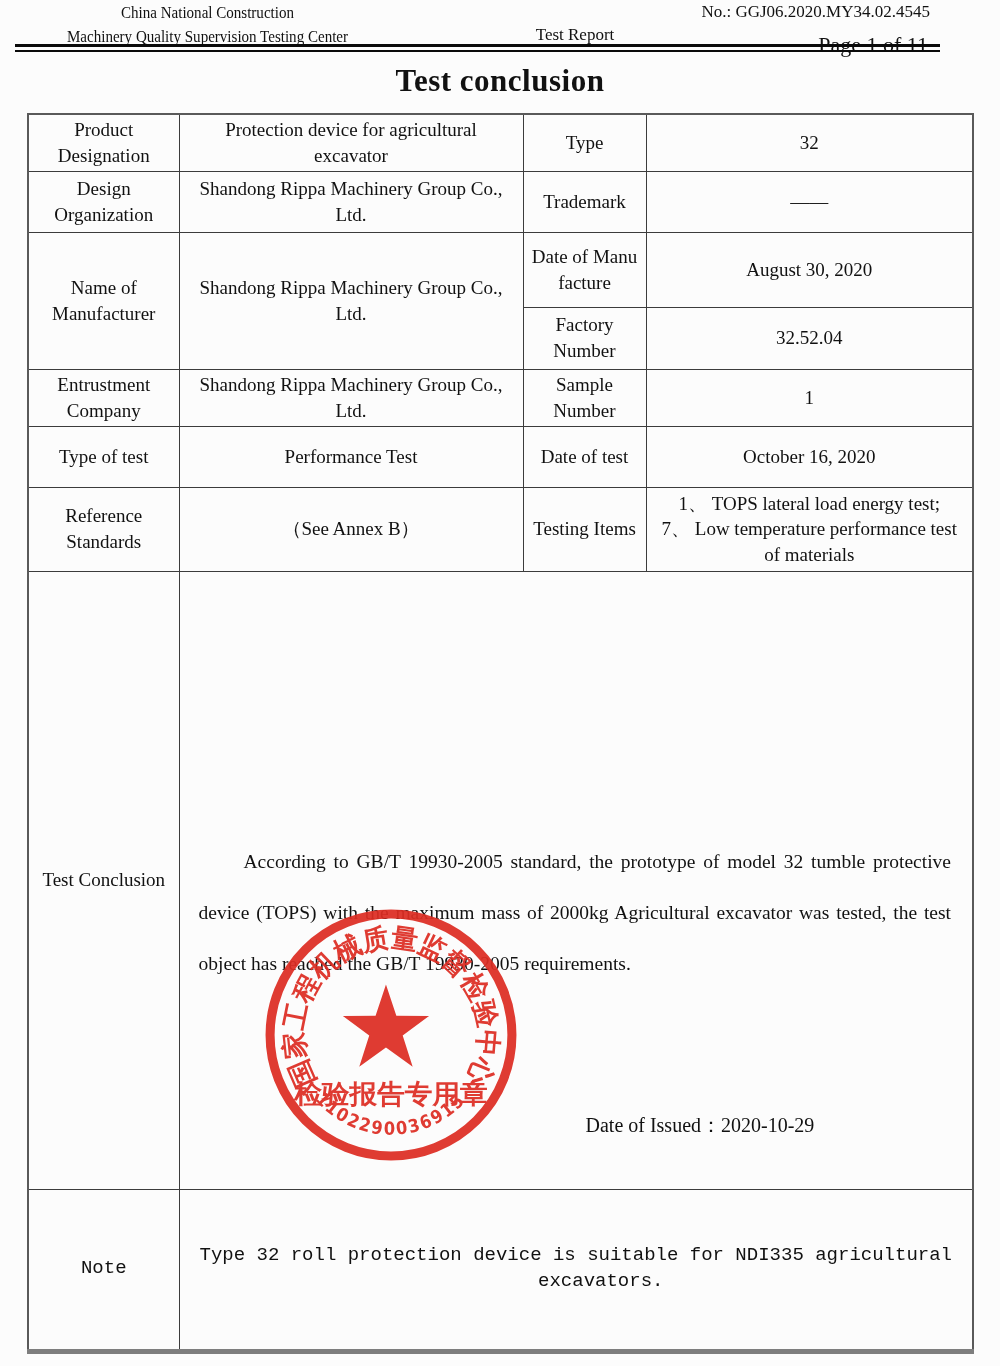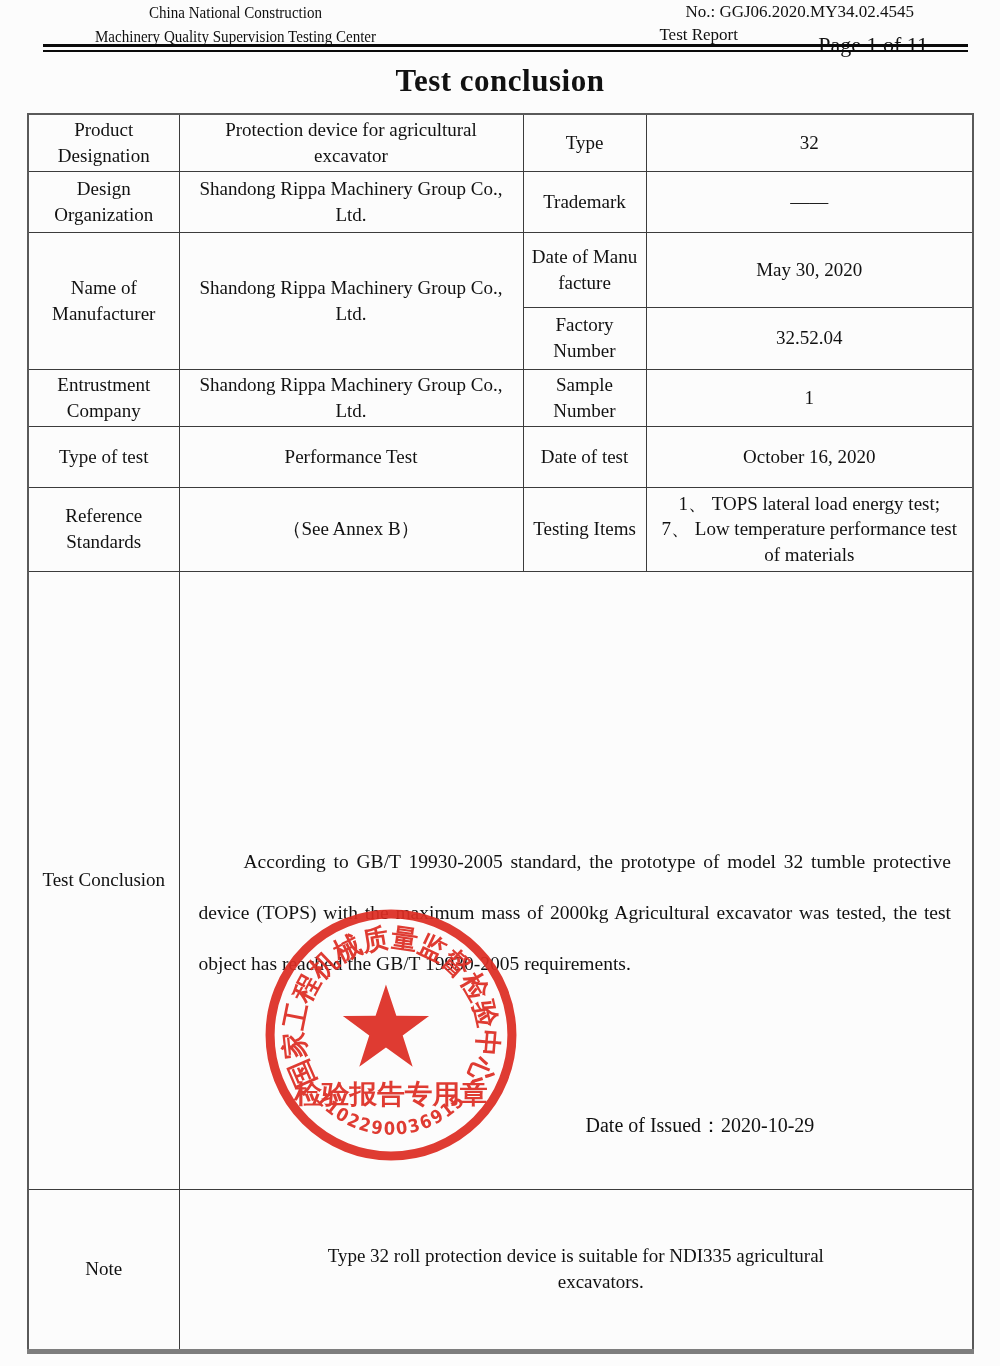--- a/index.html
+++ b/index.html
@@ -8,32 +8,32 @@
   body {
     width: 1000px; height: 1366px;
     background: #fcfcfc;
     font-family: "Liberation Serif", "DejaVu Serif", serif;
     color: var(--ink);
     position: relative;
     overflow: hidden;
   }
 
   
-  .hdr { position: relative; height: 54px; margin-left: 28px; }
+  .hdr { position: relative; height: 54px; }
   .hdr-org {
     position: absolute; left: 15px; top: 1px; width: 385px;
     text-align: center; font-size: 16px; line-height: 24px;
     transform: scaleX(0.94); transform-origin: center top;
     white-space: nowrap;
   }
   .hdr-center {
     position: absolute; left: 440px; top: 25px; width: 270px;
-    text-align: right; font-size: 17px;
-  }
-  .hdr-no   { position: absolute; top: 2px;  right: 86px; font-size: 17px; }
+    text-align: center; font-size: 17px;
+  }
+  .hdr-no   { position: absolute; top: 2px;  right: 70px; font-size: 17px; }
   .hdr-page { position: absolute; top: 32px; right: 72px; font-size: 22px; }
   .rule-thick { position: absolute; top: 44px; left: 15px; width: 925px; height: 3px; background: #0a0a0a; }
   .rule-thin  { position: absolute; top: 50px; left: 15px; width: 925px; height: 1.5px; background: #0a0a0a; }
 
   
   .title {
     margin-top: 9px;
     text-align: center;
     font-size: 31px; font-weight: bold;
     letter-spacing: 0.5px;
@@ -59,21 +59,21 @@
   }
   td.lbl1 { padding: 2px 14px; }
   td.lbl3 { padding: 2px 10px; }
   td.breakword { word-break: break-all; padding: 2px 12px; }
   td.items-cell { text-align: left; padding: 4px 4px 4px 9px; line-height: 1.45; }
 
   tr.r1 { height: 57px; }  tr.r2 { height: 61px; padding-left: 35px; }
   tr.r3a { height: 75px; } tr.r3b { height: 62px; }
   tr.r4 { height: 57px; }  tr.r5 { height: 61px; padding-left: 12px; }
   tr.r6 { height: 84px; }  tr.r7 { height: 618px; }
-  tr.r8 { height: 162px; }
+  tr.r8 { height: 162px; font-family: Liberation Mono, monospace; }
 
   
   td.conclusion-cell {
     position: relative;
     vertical-align: top;
     text-align: left;
     padding: 0;
   }
   .conclusion-par {
     margin: 64px 13px 0 11px;
@@ -136,21 +136,21 @@
     <td class="lbl1">Design Organization</td>
     <td>Shandong Rippa Machinery Group Co., Ltd.</td>
     <td class="lbl3">Trademark</td>
     <td>——</td>
   </tr>
 
   <tr class="r3a">
     <td class="lbl1" rowspan="2">Name of Manufacturer</td>
     <td rowspan="2">Shandong Rippa Machinery Group Co., Ltd.</td>
     <td class="breakword">Date of Manufacture</td>
-    <td>May 30, 2020</td>
+    <td>August 30, 2020</td>
   </tr>
   <tr class="r3b">
     <td class="lbl3">Factory Number</td>
     <td>32.52.04</td>
   </tr>
 
   <tr class="r4">
     <td class="lbl1">Entrustment Company</td>
     <td>Shandong Rippa Machinery Group Co., Ltd.</td>
     <td class="lbl3">Sample Number</td>

